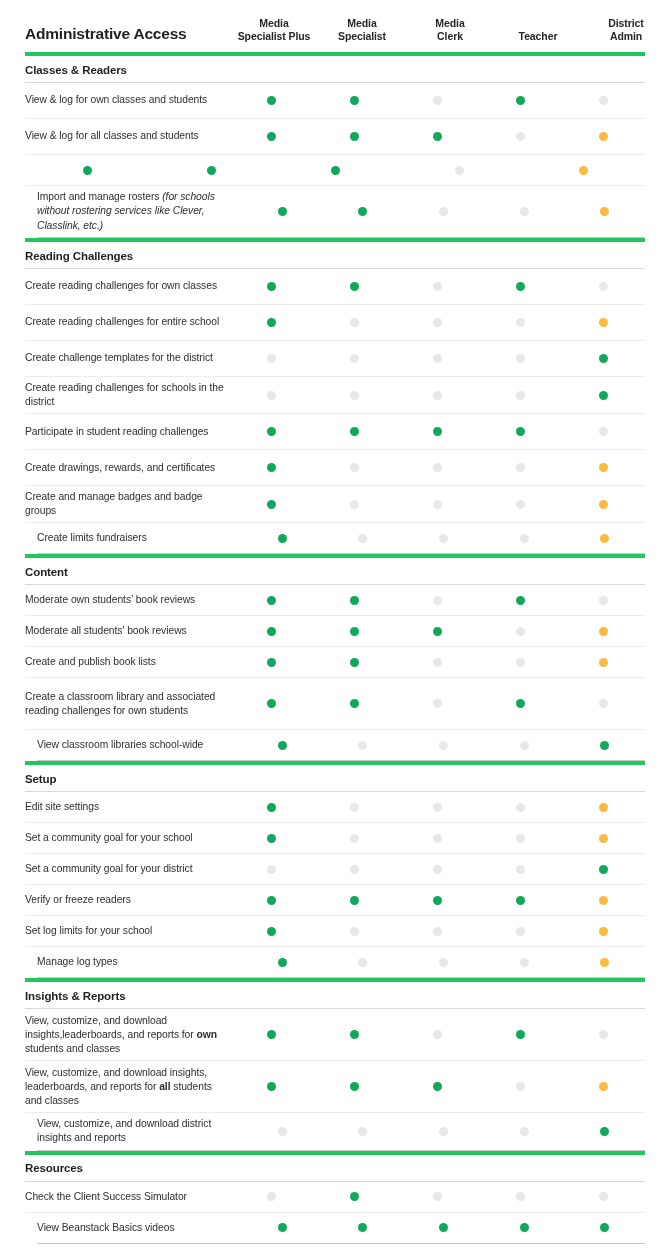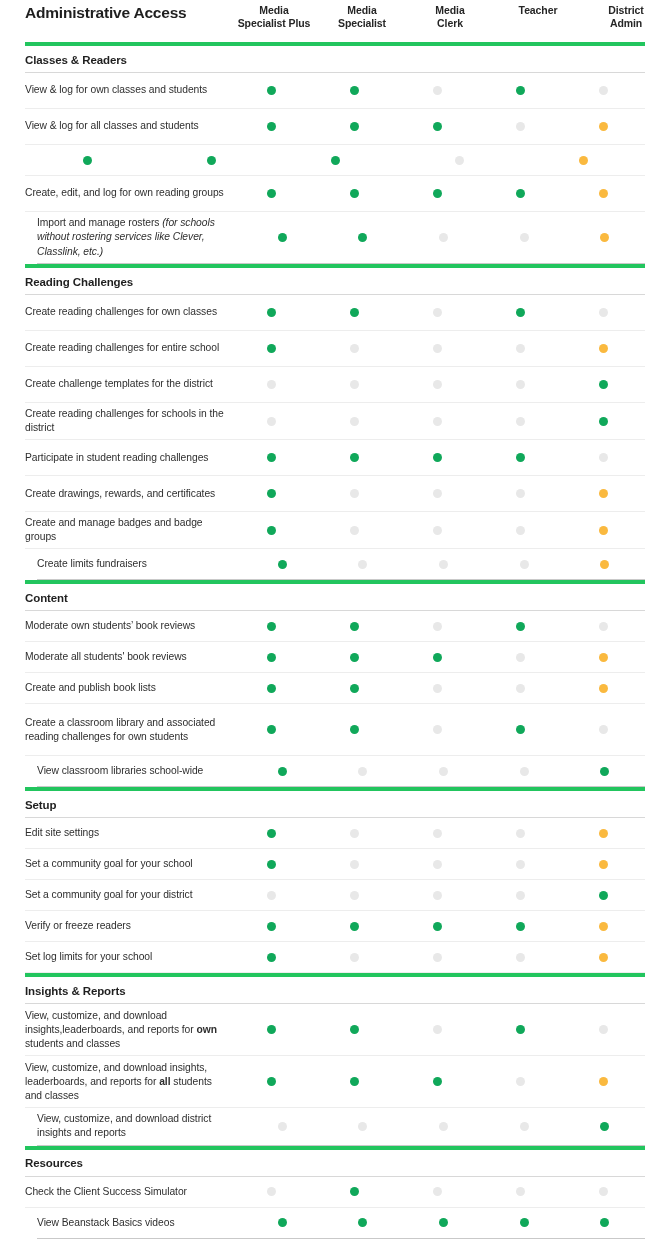--- a/index.html
+++ b/index.html
@@ -15,23 +15,24 @@
     overflow: hidden;
   }
   .matrix {
     width: 670px;
     padding: 0;
   }
 
   
   .thead {
     display: flex;
-    align-items: flex-start;
+    align-items: flex-end;
     padding: 4px 0 8px 0;
     min-height: 42px;
+    margin-top: 10px;
   }
   .thead .title-cell {
     width: 230px;
     padding-left: 25px;
     font-size: 15.5px;
     font-weight: bold;
     letter-spacing: -0.2px;
     color: #1f1f1f;
     line-height: 1.15;
     padding-bottom: 1px;
@@ -181,38 +182,20 @@
         <div class="cell">
           <span class="dot green"></span>
         </div>
         <div class="cell">
           <span class="dot gray"></span>
         </div>
         <div class="cell">
           <span class="dot yellow"></span>
         </div>
       </div>
-      <div class="row tall2">
-        <div class="label">Create, edit, and log for own reading groups</div>
-        <div class="cell">
-          <span class="dot green"></span>
-        </div>
-        <div class="cell">
-          <span class="dot green"></span>
-        </div>
-        <div class="cell">
-          <span class="dot green"></span>
-        </div>
-        <div class="cell">
-          <span class="dot green"></span>
-        </div>
-        <div class="cell">
-          <span class="dot yellow"></span>
-        </div>
-      </div>
       <div class="row last tall3">
         <div class="label"><span>Import and manage rosters </span><i>(for schools without rostering services like Clever, Classlink, etc.)</i></div>
         <div class="cell">
           <span class="dot green"></span>
         </div>
         <div class="cell">
           <span class="dot green"></span>
         </div>
         <div class="cell">
           <span class="dot gray"></span>
@@ -550,20 +533,38 @@
         <div class="cell">
           <span class="dot gray"></span>
         </div>
         <div class="cell">
           <span class="dot gray"></span>
         </div>
         <div class="cell">
           <span class="dot yellow"></span>
         </div>
       </div>
+      <div class="row last">
+        <div class="label">Manage log types</div>
+        <div class="cell">
+          <span class="dot green"></span>
+        </div>
+        <div class="cell">
+          <span class="dot gray"></span>
+        </div>
+        <div class="cell">
+          <span class="dot gray"></span>
+        </div>
+        <div class="cell">
+          <span class="dot gray"></span>
+        </div>
+        <div class="cell">
+          <span class="dot yellow"></span>
+        </div>
+      </div>
       <div class="section-head">
         <span>Insights &amp; Reports</span>
       </div>
       <div class="row tall3">
         <div class="label"><span>View, customize, and download insights,leaderboards, and reports for </span><b>own</b><span> students and classes</span></div>
         <div class="cell">
           <span class="dot green"></span>
         </div>
         <div class="cell">
           <span class="dot green"></span>

